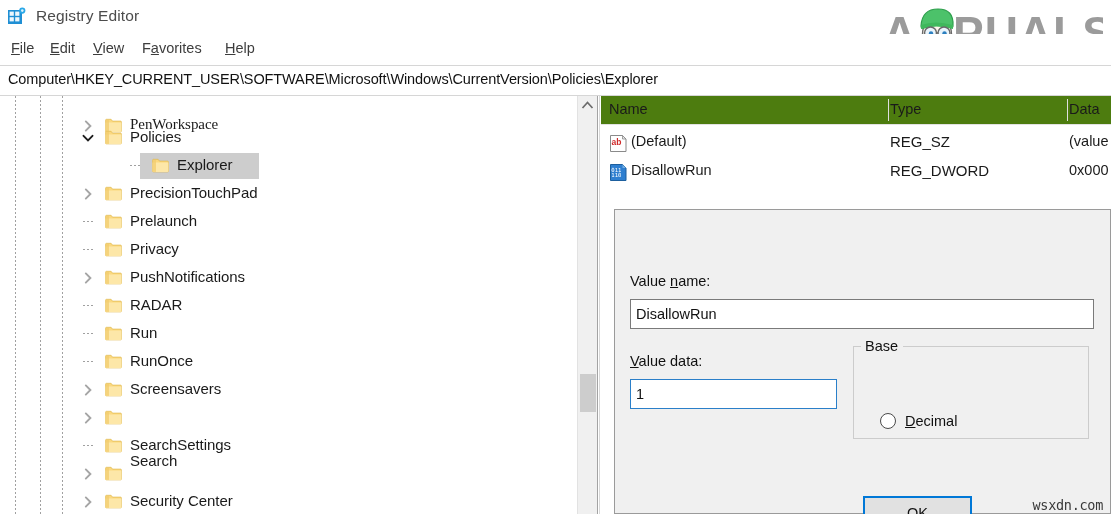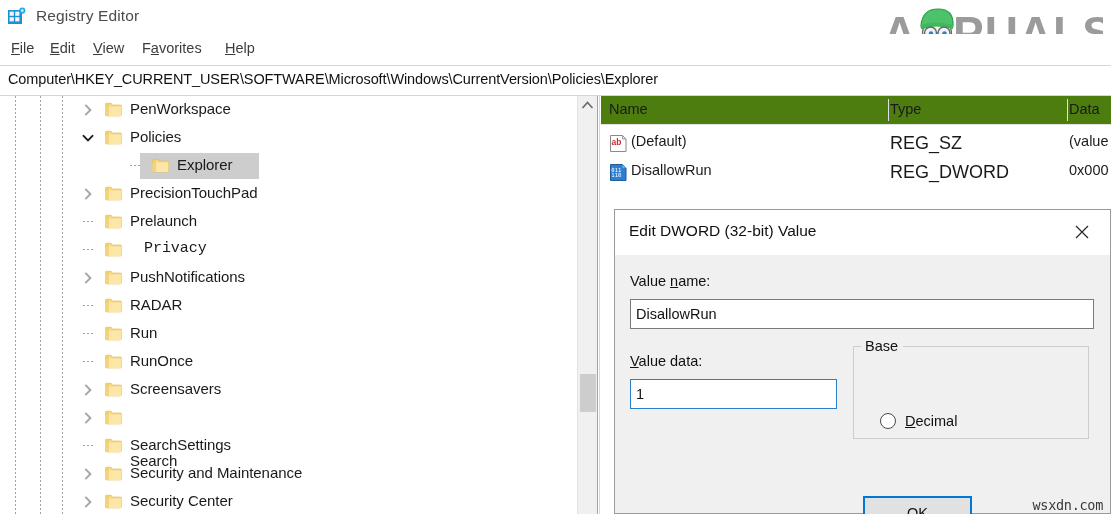--- a/index.html
+++ b/index.html
@@ -216,21 +216,21 @@
   }
   .val-name {
     position: absolute;
     left: 30px; top: 4px;
     font-size: 14.5px;
     color: #1a1a1a;
   }
   .val-type {
     position: absolute;
     left: 289px; top: 4px;
-    font-size: 18px;
+    font-size: 15px;
     color: #1a1a1a;
   }
   .val-data {
     position: absolute;
     left: 468px; top: 4px;
     font-size: 14.5px;
     color: #1a1a1a;
   }
 
   
@@ -422,21 +422,21 @@
   <div id="address-text">Computer\HKEY_CURRENT_USER\SOFTWARE\Microsoft\Windows\CurrentVersion\Policies\Explorer</div>
 </div>
 
 <div id="mainarea">
 
   <div id="tree-pane">
     <div class="guide-line" style="left:15px"></div>
     <div class="guide-line" style="left:40px"></div>
     <div class="guide-line" style="left:62px"></div>
     <div id="tree-rows">
-        <div class="tree-row" style="top: 0px;">
+        <div class="tree-row" style="top: 16px; font-family: Liberation Serif, serif;">
           <span class="chev" style="left: 81px;"><svg width="14" height="14" viewBox="0 0 14 14">
               <path d="M4.8 2.4 L9.4 7 L4.8 11.6" fill="none" stroke="#a5a5a5" stroke-width="1.9" stroke-linecap="round"></path>
             </svg></span>
           <span class="folder" style="left: 105px;"><svg width="17" height="15" viewBox="0 0 17 15">
               <path d="M0.6 2.2 A0.9 0.9 0 0 1 1.5 1.3 H6.1 L7.5 3.1 H15.5 A0.9 0.9 0 0 1 16.4 4 V13 A0.9 0.9 0 0 1 15.5 13.9 H1.5 A0.9 0.9 0 0 1 0.6 13 Z" fill="#fbd87f" stroke="#e0b94f" stroke-width="0.7"></path>
               <path d="M0.6 4.6 H16.4 V13 A0.9 0.9 0 0 1 15.5 13.9 H1.5 A0.9 0.9 0 0 1 0.6 13 Z" fill="#fde7a8"></path>
               <rect x="0.6" y="2.0" width="3.4" height="11.9" fill="#f2cc6d" opacity="0.75"></rect>
             </svg></span>
           <span class="tree-label" style="left: 130px;">PenWorkspace</span>
         </div>
@@ -481,21 +481,21 @@
             </svg></span>
           <span class="tree-label" style="left: 130px;">Prelaunch</span>
         </div>
         <div class="tree-row" style="top: 140px;">
           <span class="tree-stub" style="left: 83px;"></span>
           <span class="folder" style="left: 105px;"><svg width="17" height="15" viewBox="0 0 17 15">
               <path d="M0.6 2.2 A0.9 0.9 0 0 1 1.5 1.3 H6.1 L7.5 3.1 H15.5 A0.9 0.9 0 0 1 16.4 4 V13 A0.9 0.9 0 0 1 15.5 13.9 H1.5 A0.9 0.9 0 0 1 0.6 13 Z" fill="#fbd87f" stroke="#e0b94f" stroke-width="0.7"></path>
               <path d="M0.6 4.6 H16.4 V13 A0.9 0.9 0 0 1 15.5 13.9 H1.5 A0.9 0.9 0 0 1 0.6 13 Z" fill="#fde7a8"></path>
               <rect x="0.6" y="2.0" width="3.4" height="11.9" fill="#f2cc6d" opacity="0.75"></rect>
             </svg></span>
-          <span class="tree-label" style="left: 144px; font-family: Liberation Mono, monospace;">Privacy</span>
+          <span class="tree-label" style="left: 130px;">Privacy</span>
         </div>
         <div class="tree-row" style="top: 168px;">
           <span class="chev" style="left: 81px;"><svg width="14" height="14" viewBox="0 0 14 14">
               <path d="M4.8 2.4 L9.4 7 L4.8 11.6" fill="none" stroke="#a5a5a5" stroke-width="1.9" stroke-linecap="round"></path>
             </svg></span>
           <span class="folder" style="left: 105px;"><svg width="17" height="15" viewBox="0 0 17 15">
               <path d="M0.6 2.2 A0.9 0.9 0 0 1 1.5 1.3 H6.1 L7.5 3.1 H15.5 A0.9 0.9 0 0 1 16.4 4 V13 A0.9 0.9 0 0 1 15.5 13.9 H1.5 A0.9 0.9 0 0 1 0.6 13 Z" fill="#fbd87f" stroke="#e0b94f" stroke-width="0.7"></path>
               <path d="M0.6 4.6 H16.4 V13 A0.9 0.9 0 0 1 15.5 13.9 H1.5 A0.9 0.9 0 0 1 0.6 13 Z" fill="#fde7a8"></path>
               <rect x="0.6" y="2.0" width="3.4" height="11.9" fill="#f2cc6d" opacity="0.75"></rect>
             </svg></span>
@@ -561,21 +561,20 @@
         </div>
         <div class="tree-row" style="top: 364px;">
           <span class="chev" style="left: 81px;"><svg width="14" height="14" viewBox="0 0 14 14">
               <path d="M4.8 2.4 L9.4 7 L4.8 11.6" fill="none" stroke="#a5a5a5" stroke-width="1.9" stroke-linecap="round"></path>
             </svg></span>
           <span class="folder" style="left: 105px;"><svg width="17" height="15" viewBox="0 0 17 15">
               <path d="M0.6 2.2 A0.9 0.9 0 0 1 1.5 1.3 H6.1 L7.5 3.1 H15.5 A0.9 0.9 0 0 1 16.4 4 V13 A0.9 0.9 0 0 1 15.5 13.9 H1.5 A0.9 0.9 0 0 1 0.6 13 Z" fill="#fbd87f" stroke="#e0b94f" stroke-width="0.7"></path>
               <path d="M0.6 4.6 H16.4 V13 A0.9 0.9 0 0 1 15.5 13.9 H1.5 A0.9 0.9 0 0 1 0.6 13 Z" fill="#fde7a8"></path>
               <rect x="0.6" y="2.0" width="3.4" height="11.9" fill="#f2cc6d" opacity="0.75"></rect>
             </svg></span>
-          <span class="tree-label" style="left: 130px;">Security and Maintenance</span>
         </div>
         <div class="tree-row" style="top: 392px;">
           <span class="chev" style="left: 81px;"><svg width="14" height="14" viewBox="0 0 14 14">
               <path d="M4.8 2.4 L9.4 7 L4.8 11.6" fill="none" stroke="#a5a5a5" stroke-width="1.9" stroke-linecap="round"></path>
             </svg></span>
           <span class="folder" style="left: 105px;"><svg width="17" height="15" viewBox="0 0 17 15">
               <path d="M0.6 2.2 A0.9 0.9 0 0 1 1.5 1.3 H6.1 L7.5 3.1 H15.5 A0.9 0.9 0 0 1 16.4 4 V13 A0.9 0.9 0 0 1 15.5 13.9 H1.5 A0.9 0.9 0 0 1 0.6 13 Z" fill="#fbd87f" stroke="#e0b94f" stroke-width="0.7"></path>
               <path d="M0.6 4.6 H16.4 V13 A0.9 0.9 0 0 1 15.5 13.9 H1.5 A0.9 0.9 0 0 1 0.6 13 Z" fill="#fde7a8"></path>
               <rect x="0.6" y="2.0" width="3.4" height="11.9" fill="#f2cc6d" opacity="0.75"></rect>
             </svg></span>
@@ -624,28 +623,20 @@
           <span class="val-name">DisallowRun</span>
           <span class="val-type">REG_DWORD</span>
           <span class="val-data">0x000</span>
         </div>
       </div>
   </div>
 </div>
 
 <div id="dialog">
 
-  <div id="dlg-titlebar">
-    <div id="dlg-title">Edit DWORD (32-bit) Value</div>
-    <div id="dlg-close">
-      <svg width="16" height="16" viewBox="0 0 16 16">
-        <path d="M2 2 L14 14 M14 2 L2 14" stroke="#2b2b2b" stroke-width="1.3" fill="none"></path>
-      </svg>
-    </div>
-  </div>
 
   <div id="dlg-body">
 
     <div class="dlg-label" style="left:15px; top:18px;">Value&nbsp;<u>n</u>ame:</div>
     <div class="txtbox" style="left:15px; top:44px; width:464px; height:30px;">DisallowRun</div>
 
     <div class="dlg-label" style="left:15px; top:98px;"><u>V</u>alue data:</div>
     <div class="txtbox focused" style="left:15px; top:124px; width:207px; height:30px;">1</div>
 
     <div id="base-group"></div>

